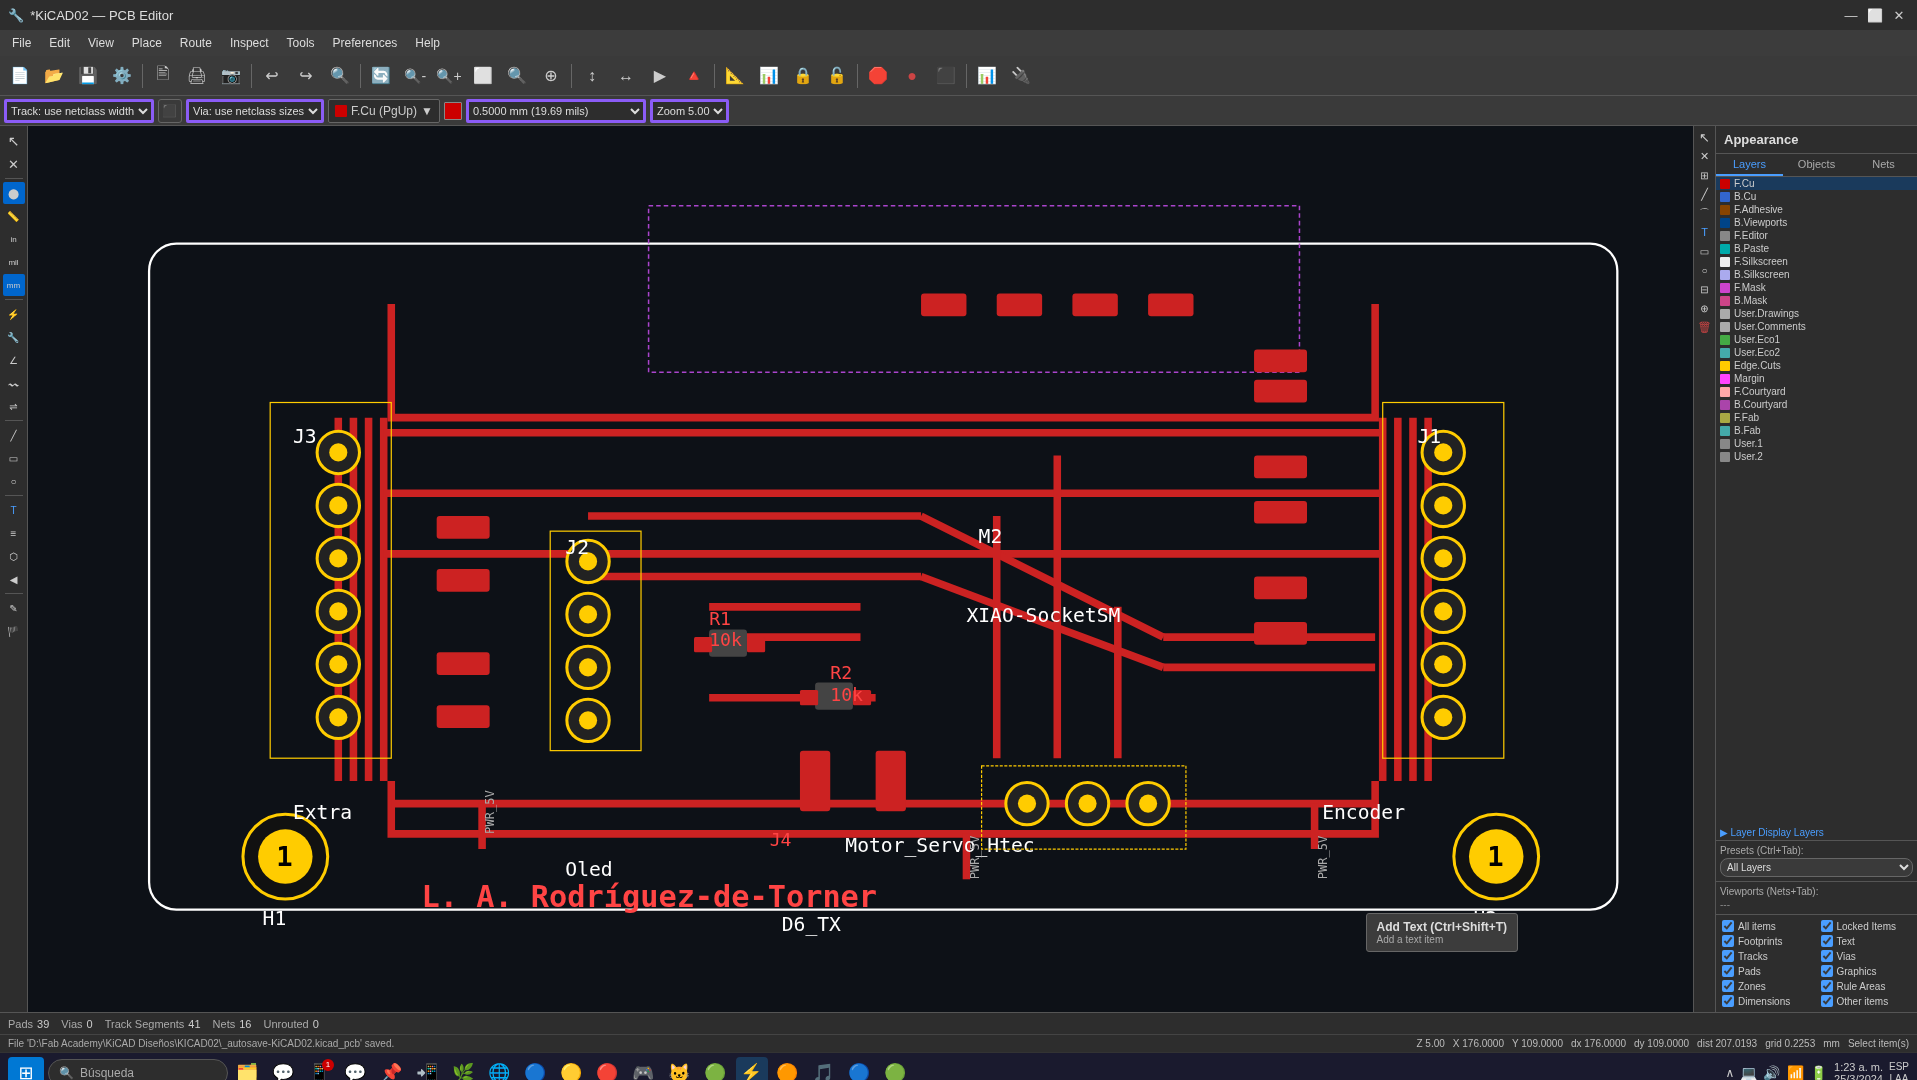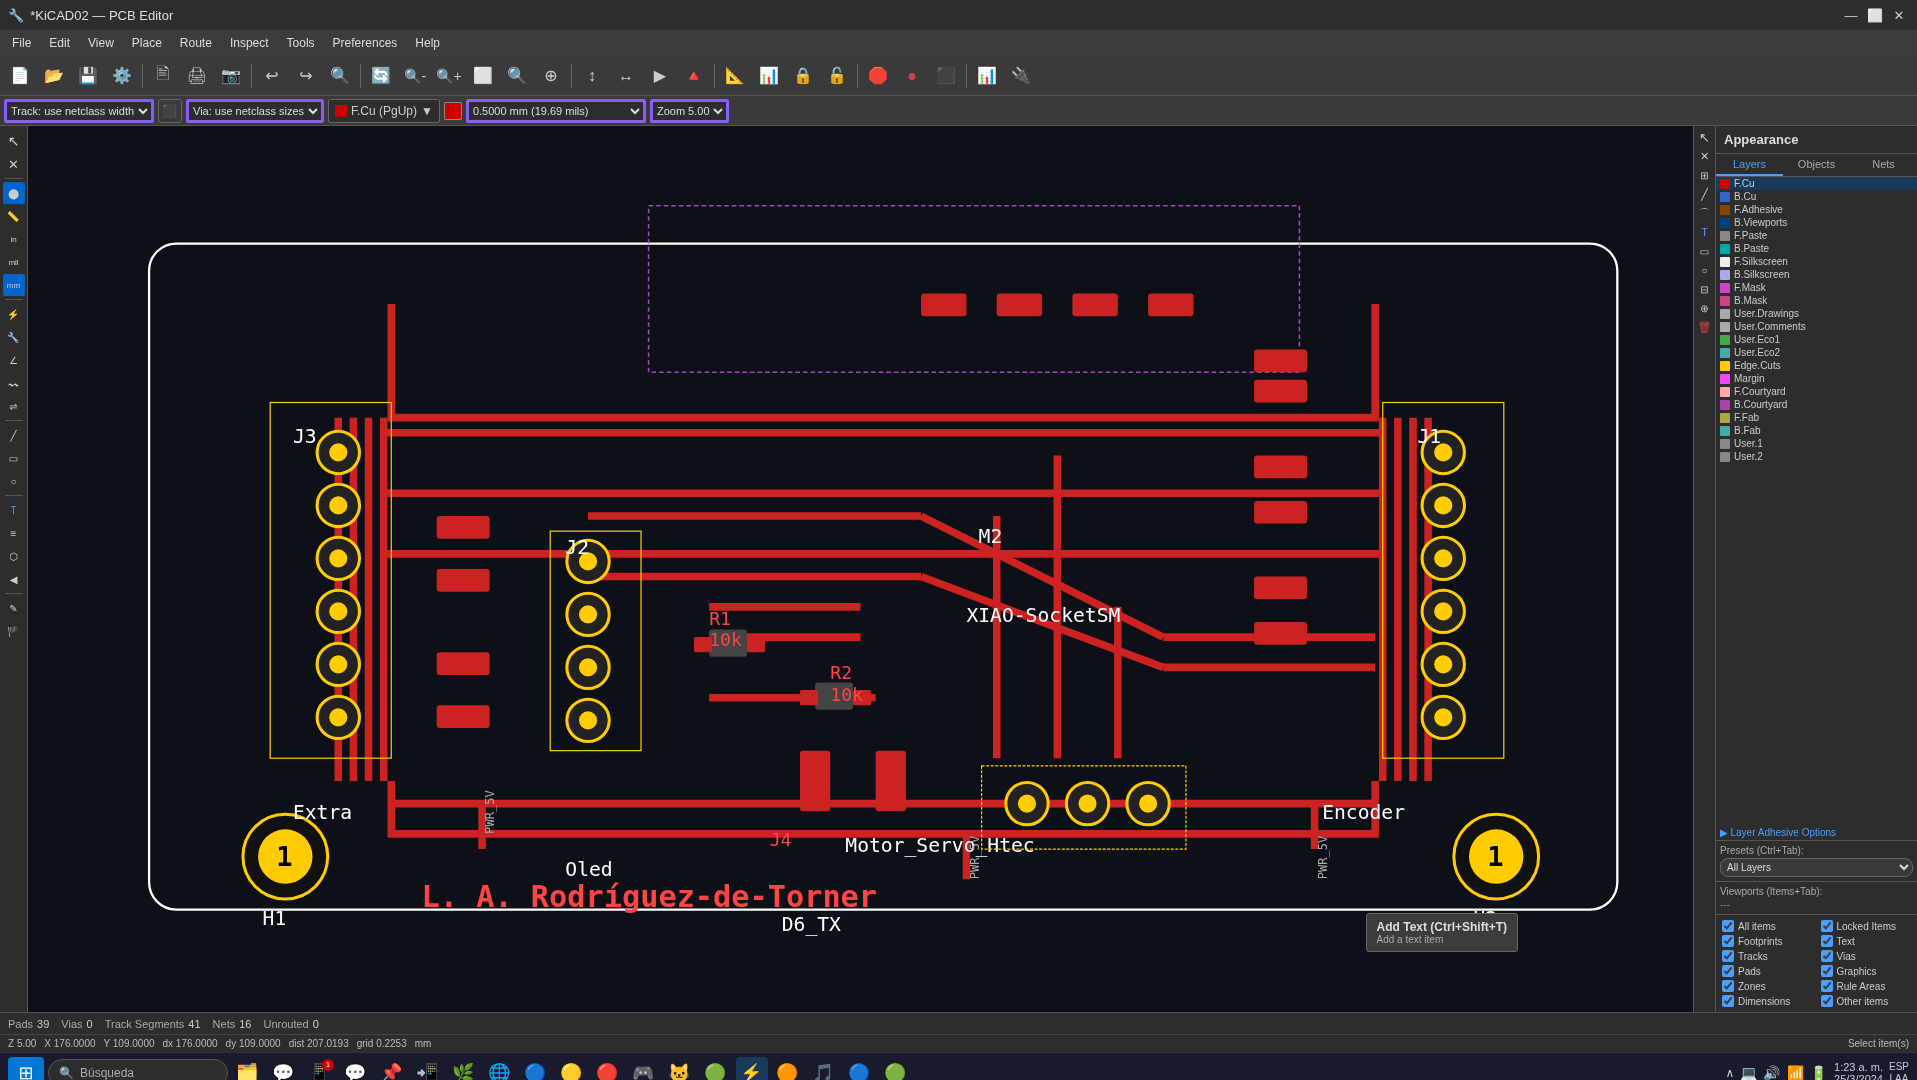--- a/index.html
+++ b/index.html
@@ -431,21 +431,21 @@
           <div class="layer-row">
         <div class="layer-vis" style="background:#884400;"></div>
         <span class="layer-name">F.Adhesive</span>
       </div>
           <div class="layer-row">
         <div class="layer-vis" style="background:#004488;"></div>
         <span class="layer-name">B.Viewports</span>
       </div>
           <div class="layer-row">
         <div class="layer-vis" style="background:#888888;"></div>
-        <span class="layer-name">F.Paste</span>
+        <span class="layer-name">F.Editor</span>
       </div>
           <div class="layer-row">
         <div class="layer-vis" style="background:#00aaaa;"></div>
         <span class="layer-name">B.Paste</span>
       </div>
           <div class="layer-row">
         <div class="layer-vis" style="background:#eeeeee;"></div>
         <span class="layer-name">F.Silkscreen</span>
       </div>
           <div class="layer-row">
@@ -502,29 +502,29 @@
       </div>
           <div class="layer-row">
         <div class="layer-vis" style="background:#888888;"></div>
         <span class="layer-name">User.1</span>
       </div>
           <div class="layer-row">
         <div class="layer-vis" style="background:#888888;"></div>
         <span class="layer-name">User.2</span>
       </div>
         </div>
-      <div class="layer-display-opts">▶ Layer Adhesive Options</div>
+      <div class="layer-display-opts">▶ Layer Display Layers</div>
       <div class="presets-section">
         <div class="presets-label">Presets (Ctrl+Tab):</div>
         <select class="presets-select">
           <option>All Layers</option>
         </select>
       </div>
       <div class="viewports-section">
-        <div class="presets-label">Viewports (Items+Tab):</div>
+        <div class="presets-label">Viewports (Nets+Tab):</div>
         <div class="viewports-val">---</div>
       </div>
 
       <div id="objects-panel">
         <div class="obj-grid">
           <div class="obj-row">
             <input type="checkbox" class="obj-check" checked="" style="">
             <span>All items</span>
           </div>
           <div class="obj-row">
@@ -593,20 +593,21 @@
   <div class="status-item">
     <span class="status-label">Nets</span>
     <span>16</span>
   </div>
   <div class="status-item">
     <span class="status-label">Unrouted</span>
     <span>0</span>
   </div>
 </div>
 <div id="coords-bar">
+  <span style="color:#aaa;font-size:10px;flex:1;">File 'D:\Fab Academy\KiCAD Diseños\KICAD02\_autosave-KiCAD02.kicad_pcb' saved.</span>
   <span>Z 5.00</span>
   <span>X 176.0000</span>
   <span>Y 109.0000</span>
   <span>dx 176.0000</span>
   <span>dy 109.0000</span>
   <span>dist 207.0193</span>
   <span>grid 0.2253</span>
   <span>mm</span>
   <span style="margin-left:auto;">Select item(s)</span>
 </div>

